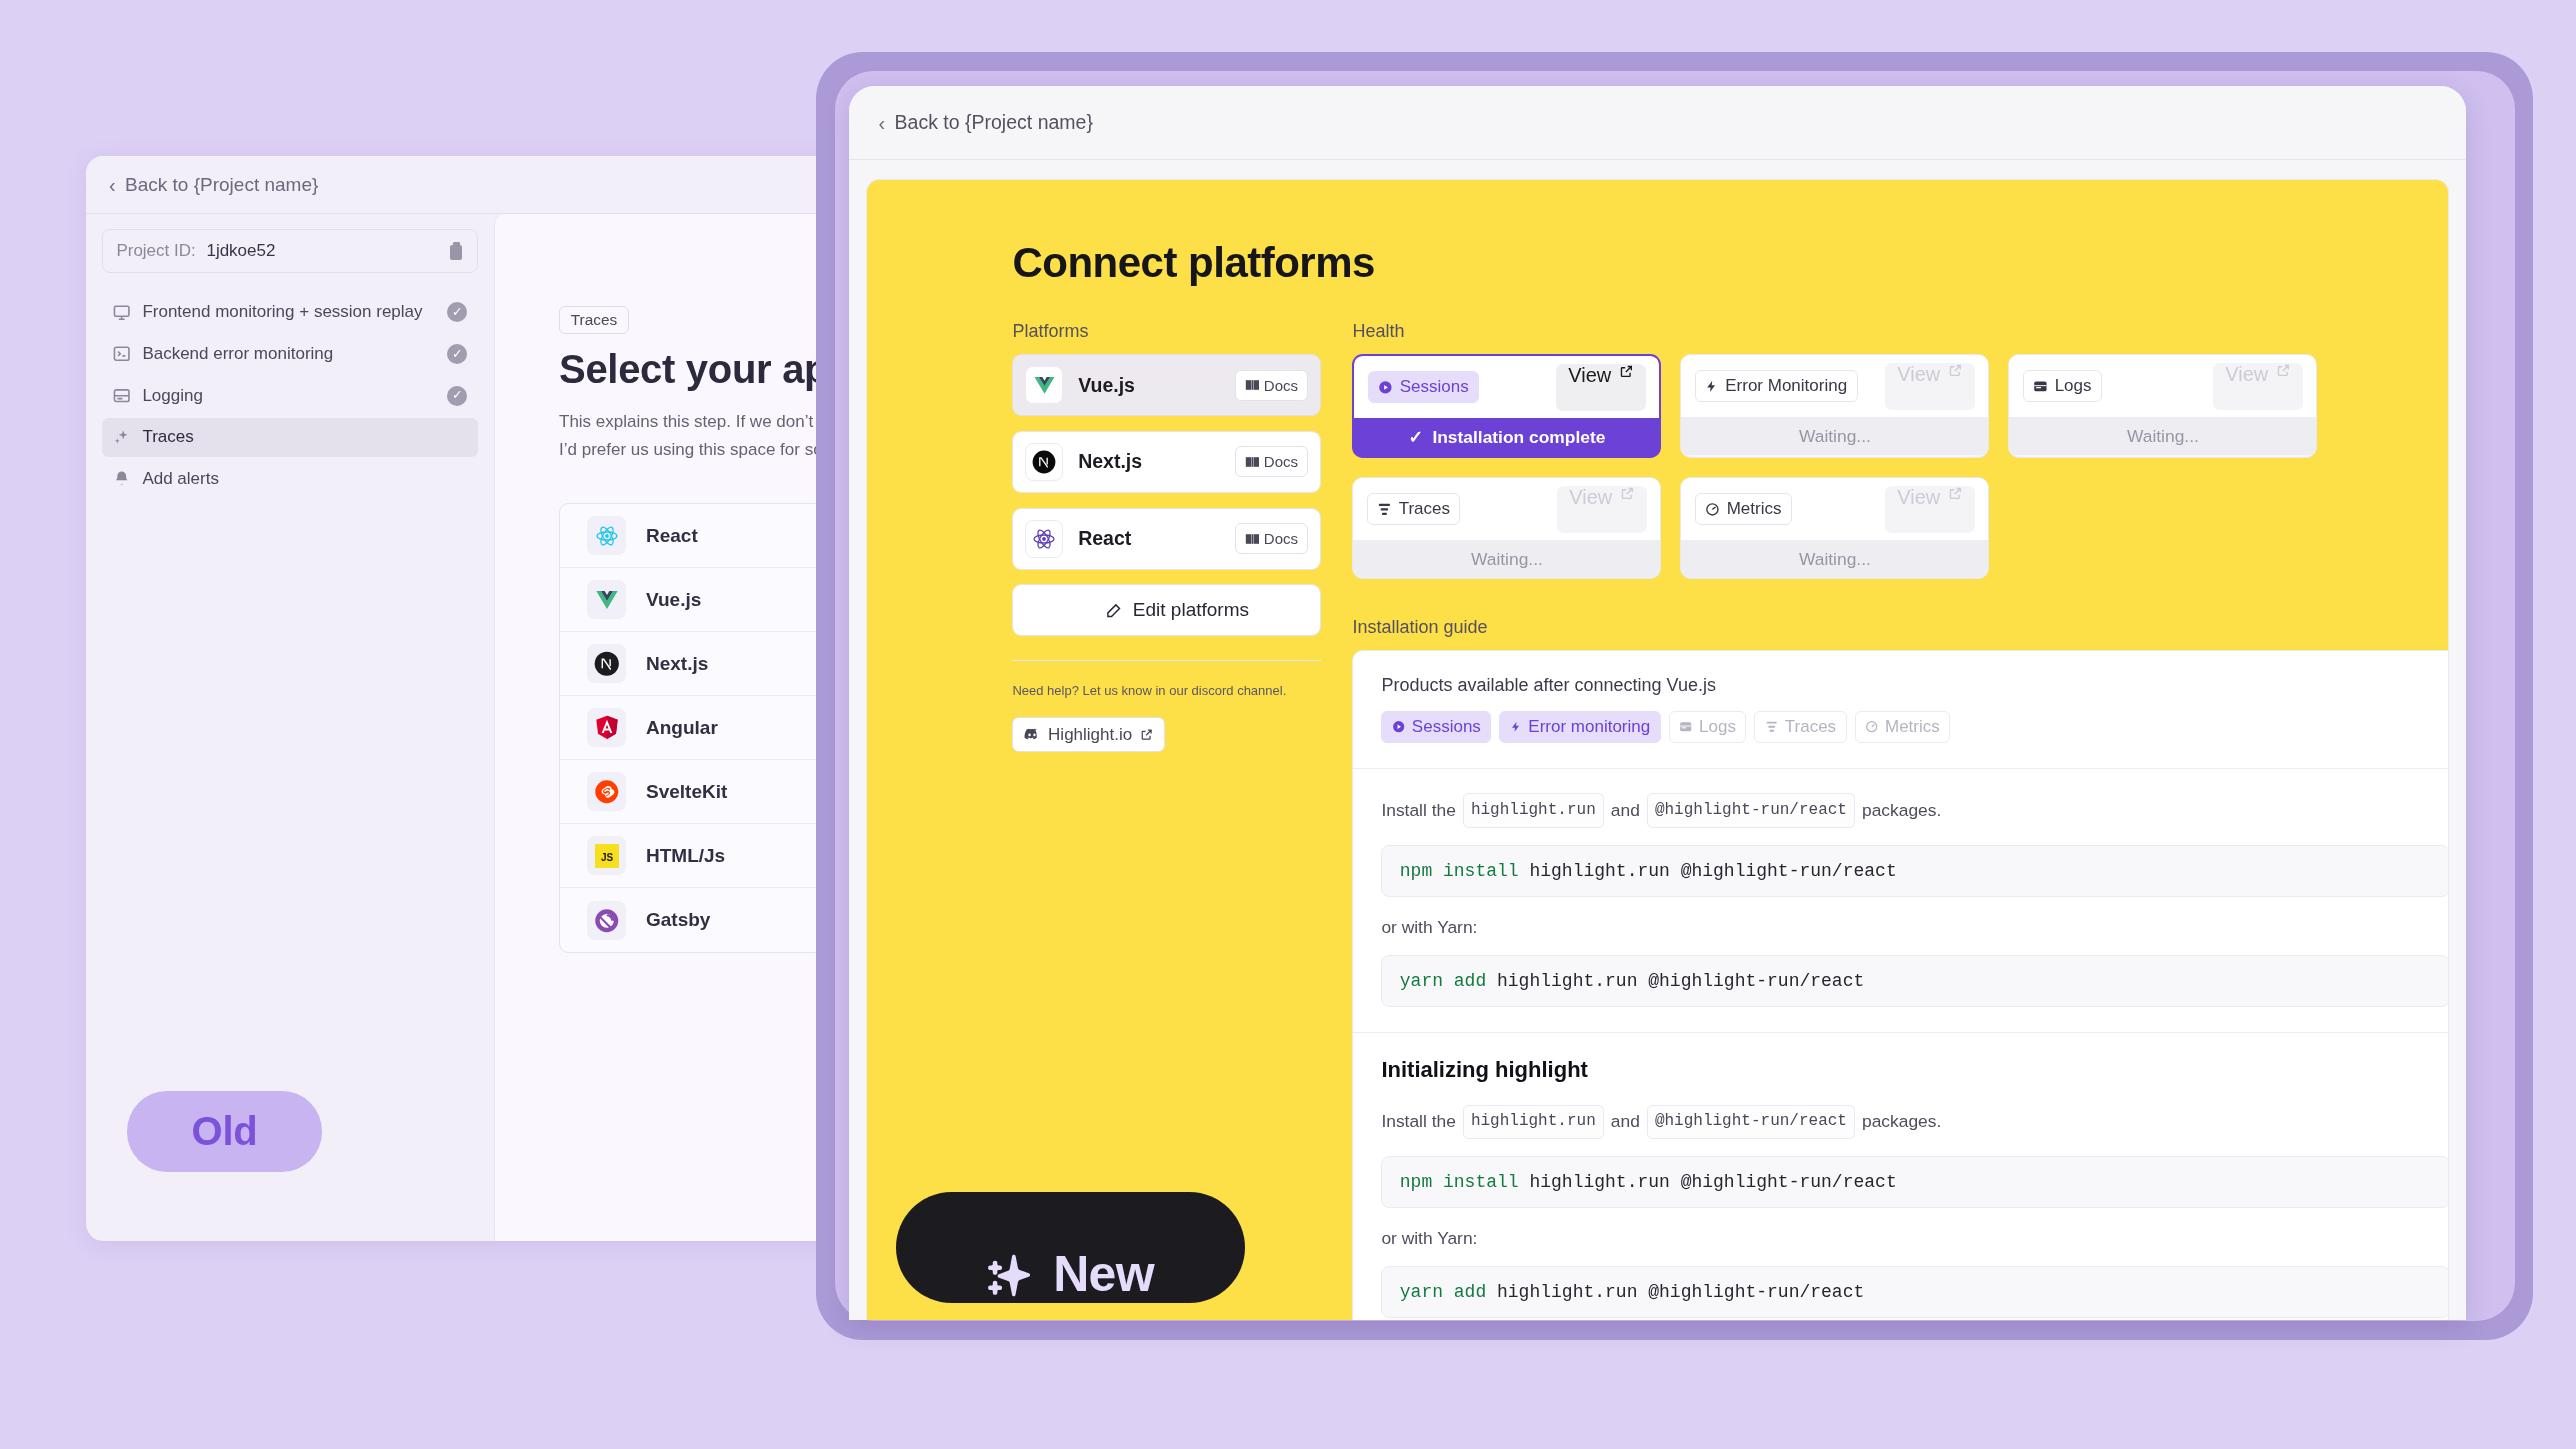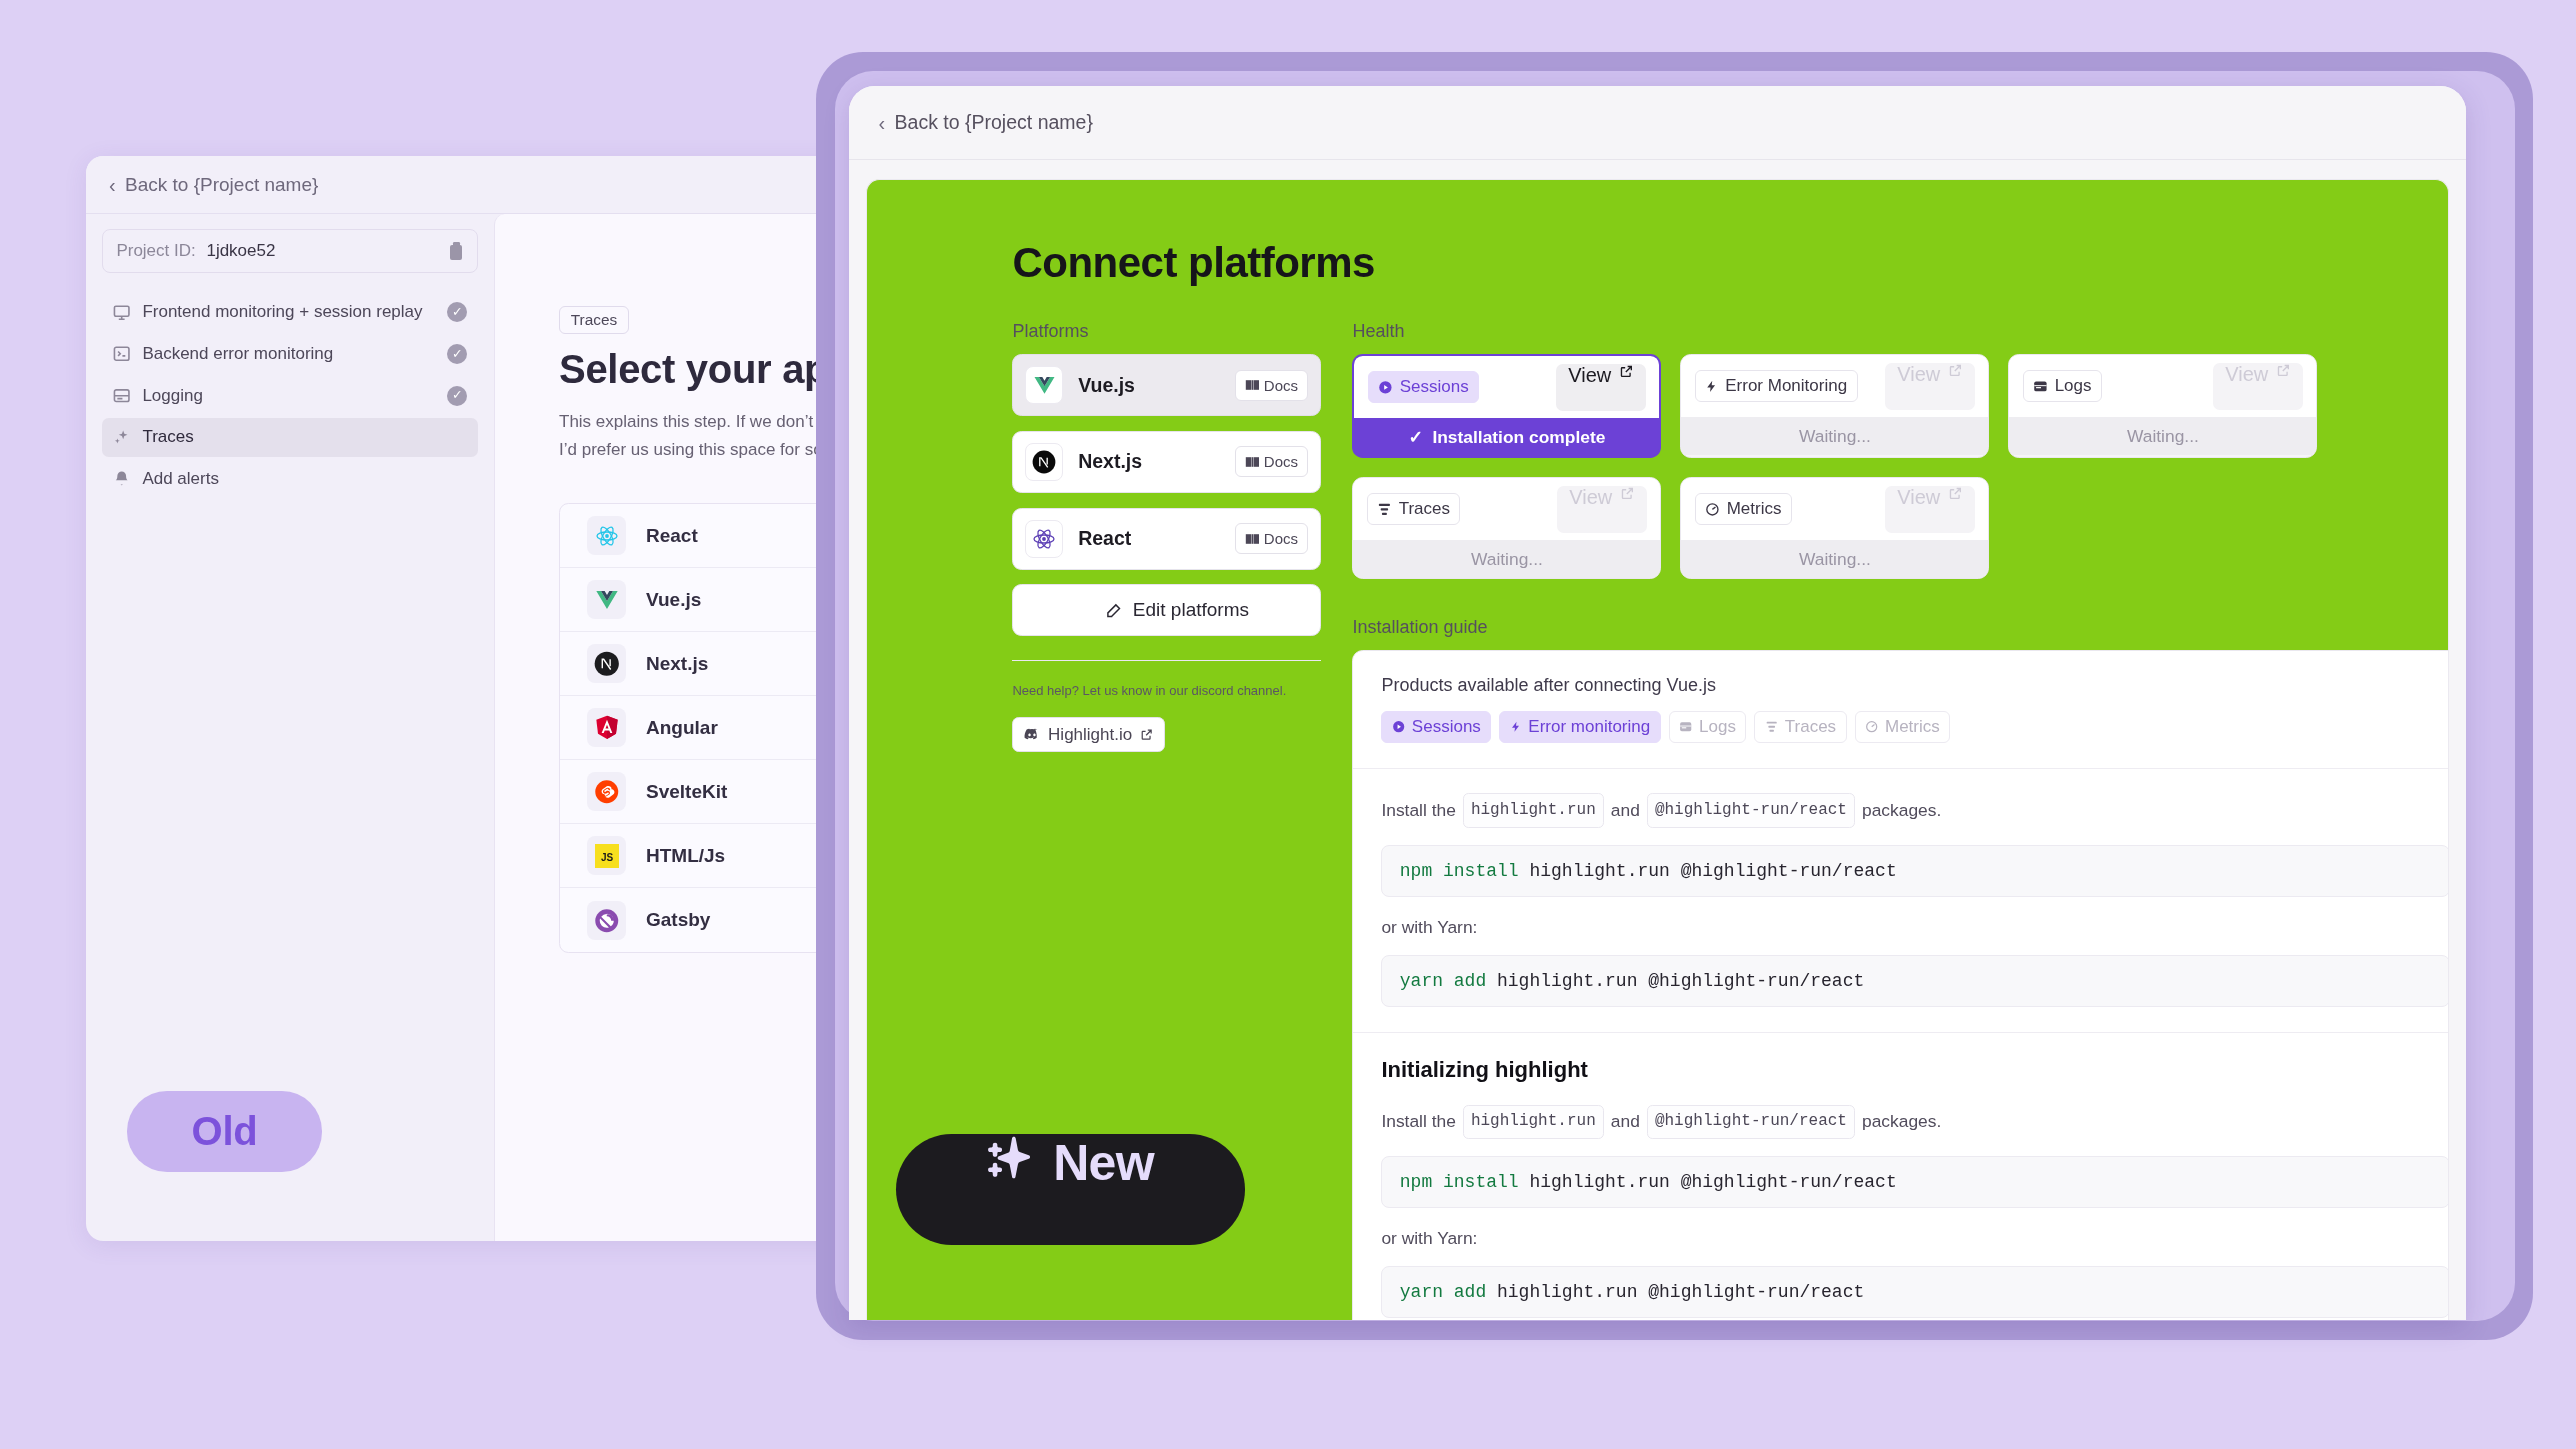--- a/index.html
+++ b/index.html
@@ -152,21 +152,21 @@
   }
   #new-topbar {
     height: 74px; display: flex; align-items: center;
     padding-left: 29.5px; border-bottom: 0.7px solid #e7e5ec;
     background: #f6f5f8;
   }
   #new-topbar .backlink { font-size: 19.5px; color:#56505f; }
   #new-card {
     position: absolute;
     left: 17.4px; top: 93px; right: 17.4px; bottom: 0;
-    background: #84cc16;
+    background: #fde047;
     border-radius: 13.4px 13.4px 0 0;
     border: 0.7px solid #ebe9f0;
     border-bottom: none;
     overflow: hidden;
   }
   #new-content {
     padding: 59px 0 0 145px;
     width: 1476px;
   }
   .new-h1 {
@@ -292,24 +292,24 @@
   
   #old-badge {
     position: absolute; left: 127px; top: 1091px;
     width: 195px; height: 81px; border-radius: 40px;
     background: #c8b4f0;
     display:flex; align-items:center; justify-content:center;
     font-size: 40px; font-weight: 700; color:#7c52db;
     letter-spacing: -0.3px;
   }
   #new-badge {
-    position: absolute; left: 896px; top: 1134px;
+    position: absolute; left: 896px; top: 1192px;
     width: 349px; height: 111px; border-radius: 56px;
     background: #1c1b1f;
-    display:flex; align-items:flex-start; justify-content:center; gap: 19px;
+    display:flex; align-items:flex-end; justify-content:center; gap: 19px;
     font-size: 50px; font-weight: 700; color:#e5dcfb;
     letter-spacing: -0.7px;
   }
   #new-badge svg { flex: none; }
 </style>
 </head>
 <body>
 
 <div id="old-window">
 

